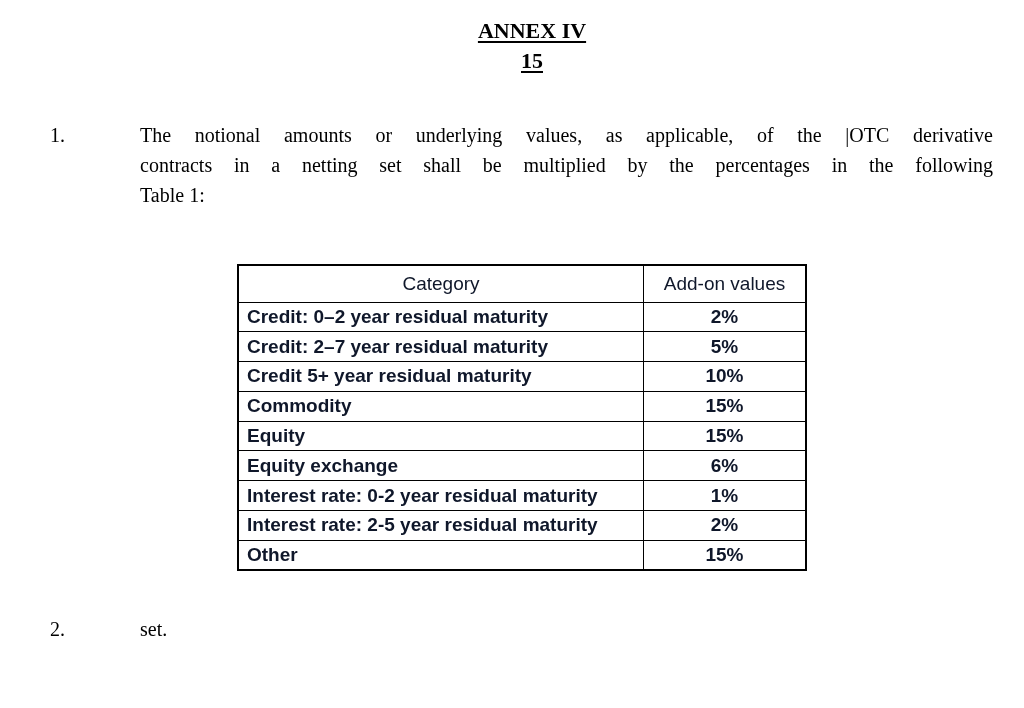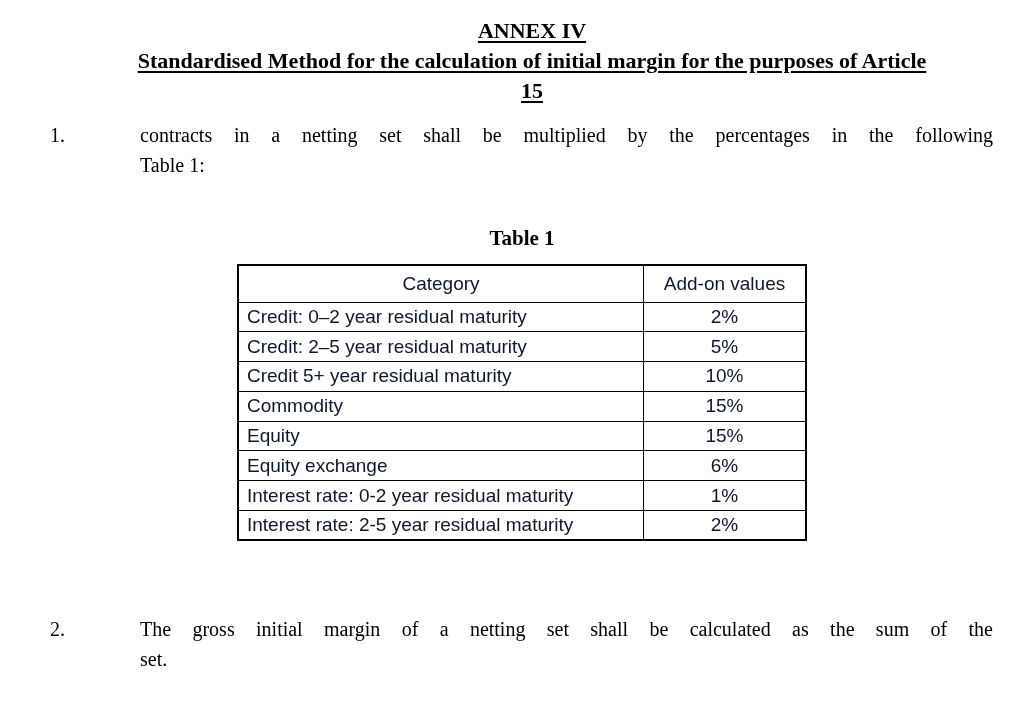--- a/index.html
+++ b/index.html
@@ -81,72 +81,72 @@
     height: 37px;
     font-weight: normal;
     text-align: center;
     vertical-align: middle;
     padding: 0 6px;
   }
   table.margin-table td {
     height: 29.8px;
     vertical-align: middle;
     padding: 0 14px;
+    font-weight: bold;
   }
   table.margin-table td.cat {
     text-align: left;
     padding-left: 8px;
   }
   table.margin-table td.factor {
     text-align: center;
   }
   col.c-category { width: 407px; }
   col.c-factor   { width: 163px; }
   .pos-p1 { top: 120px; }
   .pos-p2 { top: 614px; }
 </style>
 </head>
 <body>
 
 <div class="page">
 
   <div class="title-block">
     <div class="u">ANNEX IV</div>
-    <div class="u">Standardised Method for the calculation of initial margin for the purposes of Article</div>
     <div class="u">15</div>
   </div>
 
   <div class="para pos-p1">
     <div class="para-num">1.</div>
     <div class="para-text">
+      <div class="jline">The notional amounts or underlying values, as applicable, of the |OTC derivative</div>
       <div class="jline">contracts in a netting set shall be multiplied by the percentages in the following</div>
       <div class="jline last">Table 1:</div>
     </div>
   </div>
 
-  <div class="table-caption">Table 1</div>
 
   <table class="margin-table">
     <colgroup>
       <col class="c-category">
       <col class="c-factor">
     </colgroup>
     <thead>
       <tr>
         <th>Category</th>
         <th>Add-on values</th>
       </tr>
     </thead>
     <tbody>
       <tr>
         <td class="cat">Credit: 0–2 year residual maturity</td>
         <td class="factor">2%</td>
       </tr>
       <tr>
-        <td class="cat">Credit: 2–5 year residual maturity</td>
+        <td class="cat">Credit: 2–7 year residual maturity</td>
         <td class="factor">5%</td>
       </tr>
       <tr>
         <td class="cat">Credit 5+ year residual maturity</td>
         <td class="factor">10%</td>
       </tr>
       <tr>
         <td class="cat">Commodity</td>
         <td class="factor">15%</td>
       </tr>
@@ -159,24 +159,27 @@
         <td class="factor">6%</td>
       </tr>
       <tr>
         <td class="cat">Interest rate: 0-2 year residual maturity</td>
         <td class="factor">1%</td>
       </tr>
       <tr>
         <td class="cat">Interest rate: 2-5 year residual maturity</td>
         <td class="factor">2%</td>
       </tr>
+      <tr>
+        <td class="cat">Other</td>
+        <td class="factor">15%</td>
+      </tr>
     </tbody>
   </table>
 
   <div class="para pos-p2">
     <div class="para-num">2.</div>
     <div class="para-text">
-      <div class="jline">The gross initial margin of a netting set shall be calculated as the sum of the</div>
       <div class="jline last">set.</div>
     </div>
   </div>
 
 </div>
 
 </body></html>

